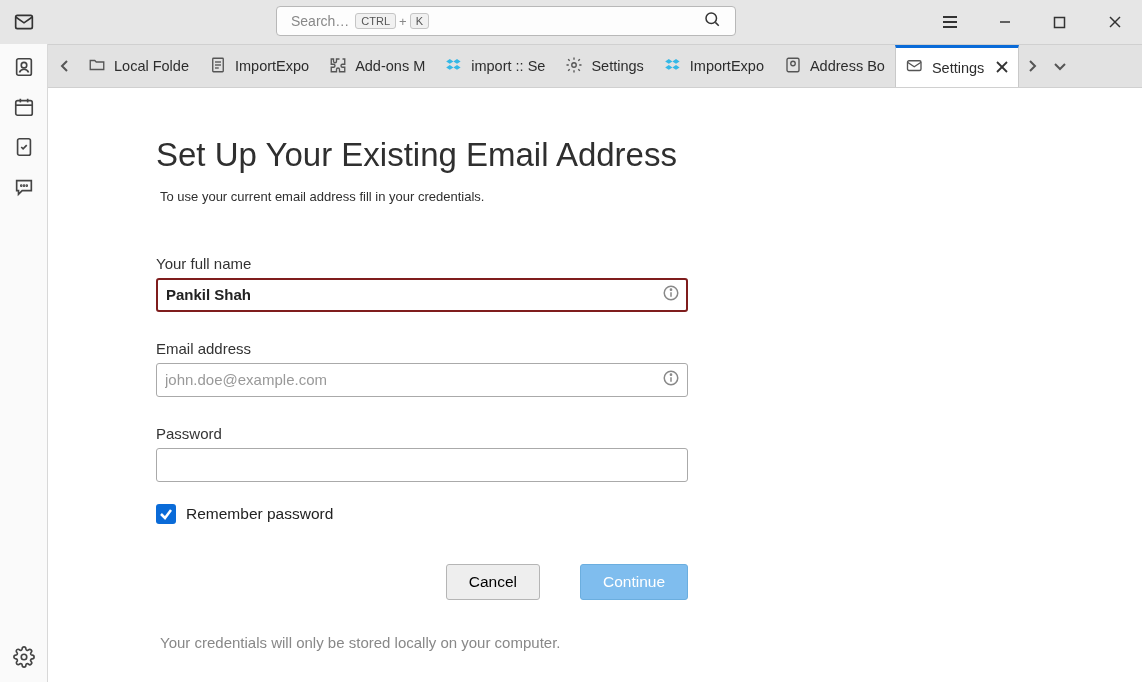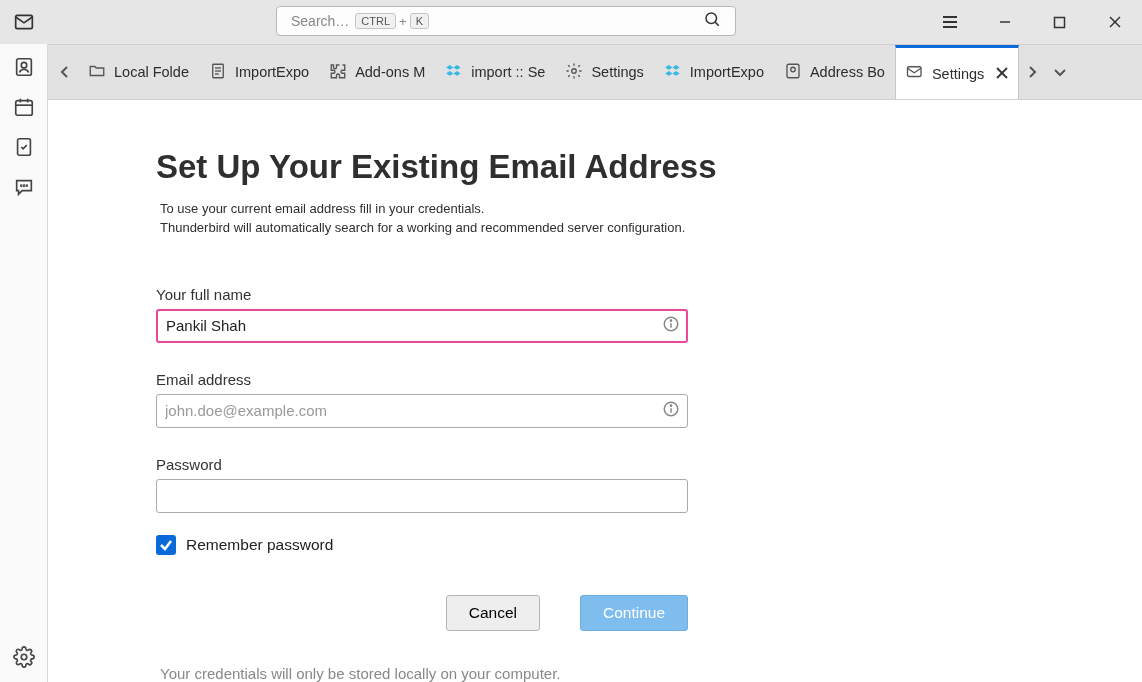--- a/index.html
+++ b/index.html
@@ -94,21 +94,21 @@
   .sidebar .settings-bottom { margin-bottom: 14px; }
   
   .main-col {
     flex: 1;
     display: flex;
     flex-direction: column;
     min-width: 0;
     position: relative;
   }
   .tabstrip {
-    height: 56px;
+    height: 44px;
     background: #e2e2e2;
     border-top: 1px solid #d0d0d0;
     border-bottom: 1px solid #d0d0d0;
     display: flex;
     align-items: stretch;
     padding-left: 4px;
   }
   .tab-scroll-btn {
     width: 26px;
     display: flex;
@@ -144,21 +144,21 @@
   }
   
   .content {
     flex: 1;
     background: #fff;
     padding: 48px 60px 0 108px;
     overflow: auto;
   }
   .content h1 {
     font-size: 33px;
-    font-weight: 700;
+    font-weight: 400;
     color: #2f2f2f;
     margin-bottom: 14px;
   }
   .subtext {
     font-size: 13px;
     color: #2f2f2f;
     line-height: 1.45;
     margin-bottom: 48px;
     padding-left: 4px;
   }
@@ -177,22 +177,23 @@
   .text-input {
     width: 100%;
     height: 34px;
     padding: 4px 36px 4px 8px;
     font-size: 15px;
     border: 1px solid #aaa;
     border-radius: 3px;
     color: #222;
   }
   .text-input.focused {
-    border: 2px solid #ec4899;
+    border: 2px solid #7f1d1d;
     outline: none;
+    font-weight: bold;
   }
   .info-icon {
     position: absolute;
     right: 8px;
     top: 50%;
     transform: translateY(-50%);
   }
   .checkbox-row {
     display: flex;
     align-items: center;
@@ -410,21 +411,20 @@
         <svg width="14" height="10" viewBox="0 0 14 10" fill="none" stroke="#555" stroke-width="2">
             <polyline points="2,3 7,8 12,3"></polyline>
           </svg>
       </div>
     </div>
 
     <div class="content">
       <h1>Set Up Your Existing Email Address</h1>
       <div class="subtext">
         <div>To use your current email address fill in your credentials.</div>
-        <div>Thunderbird will automatically search for a working and recommended server configuration.</div>
       </div>
 
       <div class="field">
         <div class="field-label">Your full name</div>
         <div class="input-wrap">
           <input type="text" class="text-input focused" value="Pankil Shah" style="">
           <span class="info-icon">
             <svg width="18" height="18" viewBox="0 0 24 24" fill="none" stroke="#888" stroke-width="2">
                 <circle cx="12" cy="12" r="9"></circle>
                 <line x1="12" y1="11" x2="12" y2="17"></line>

